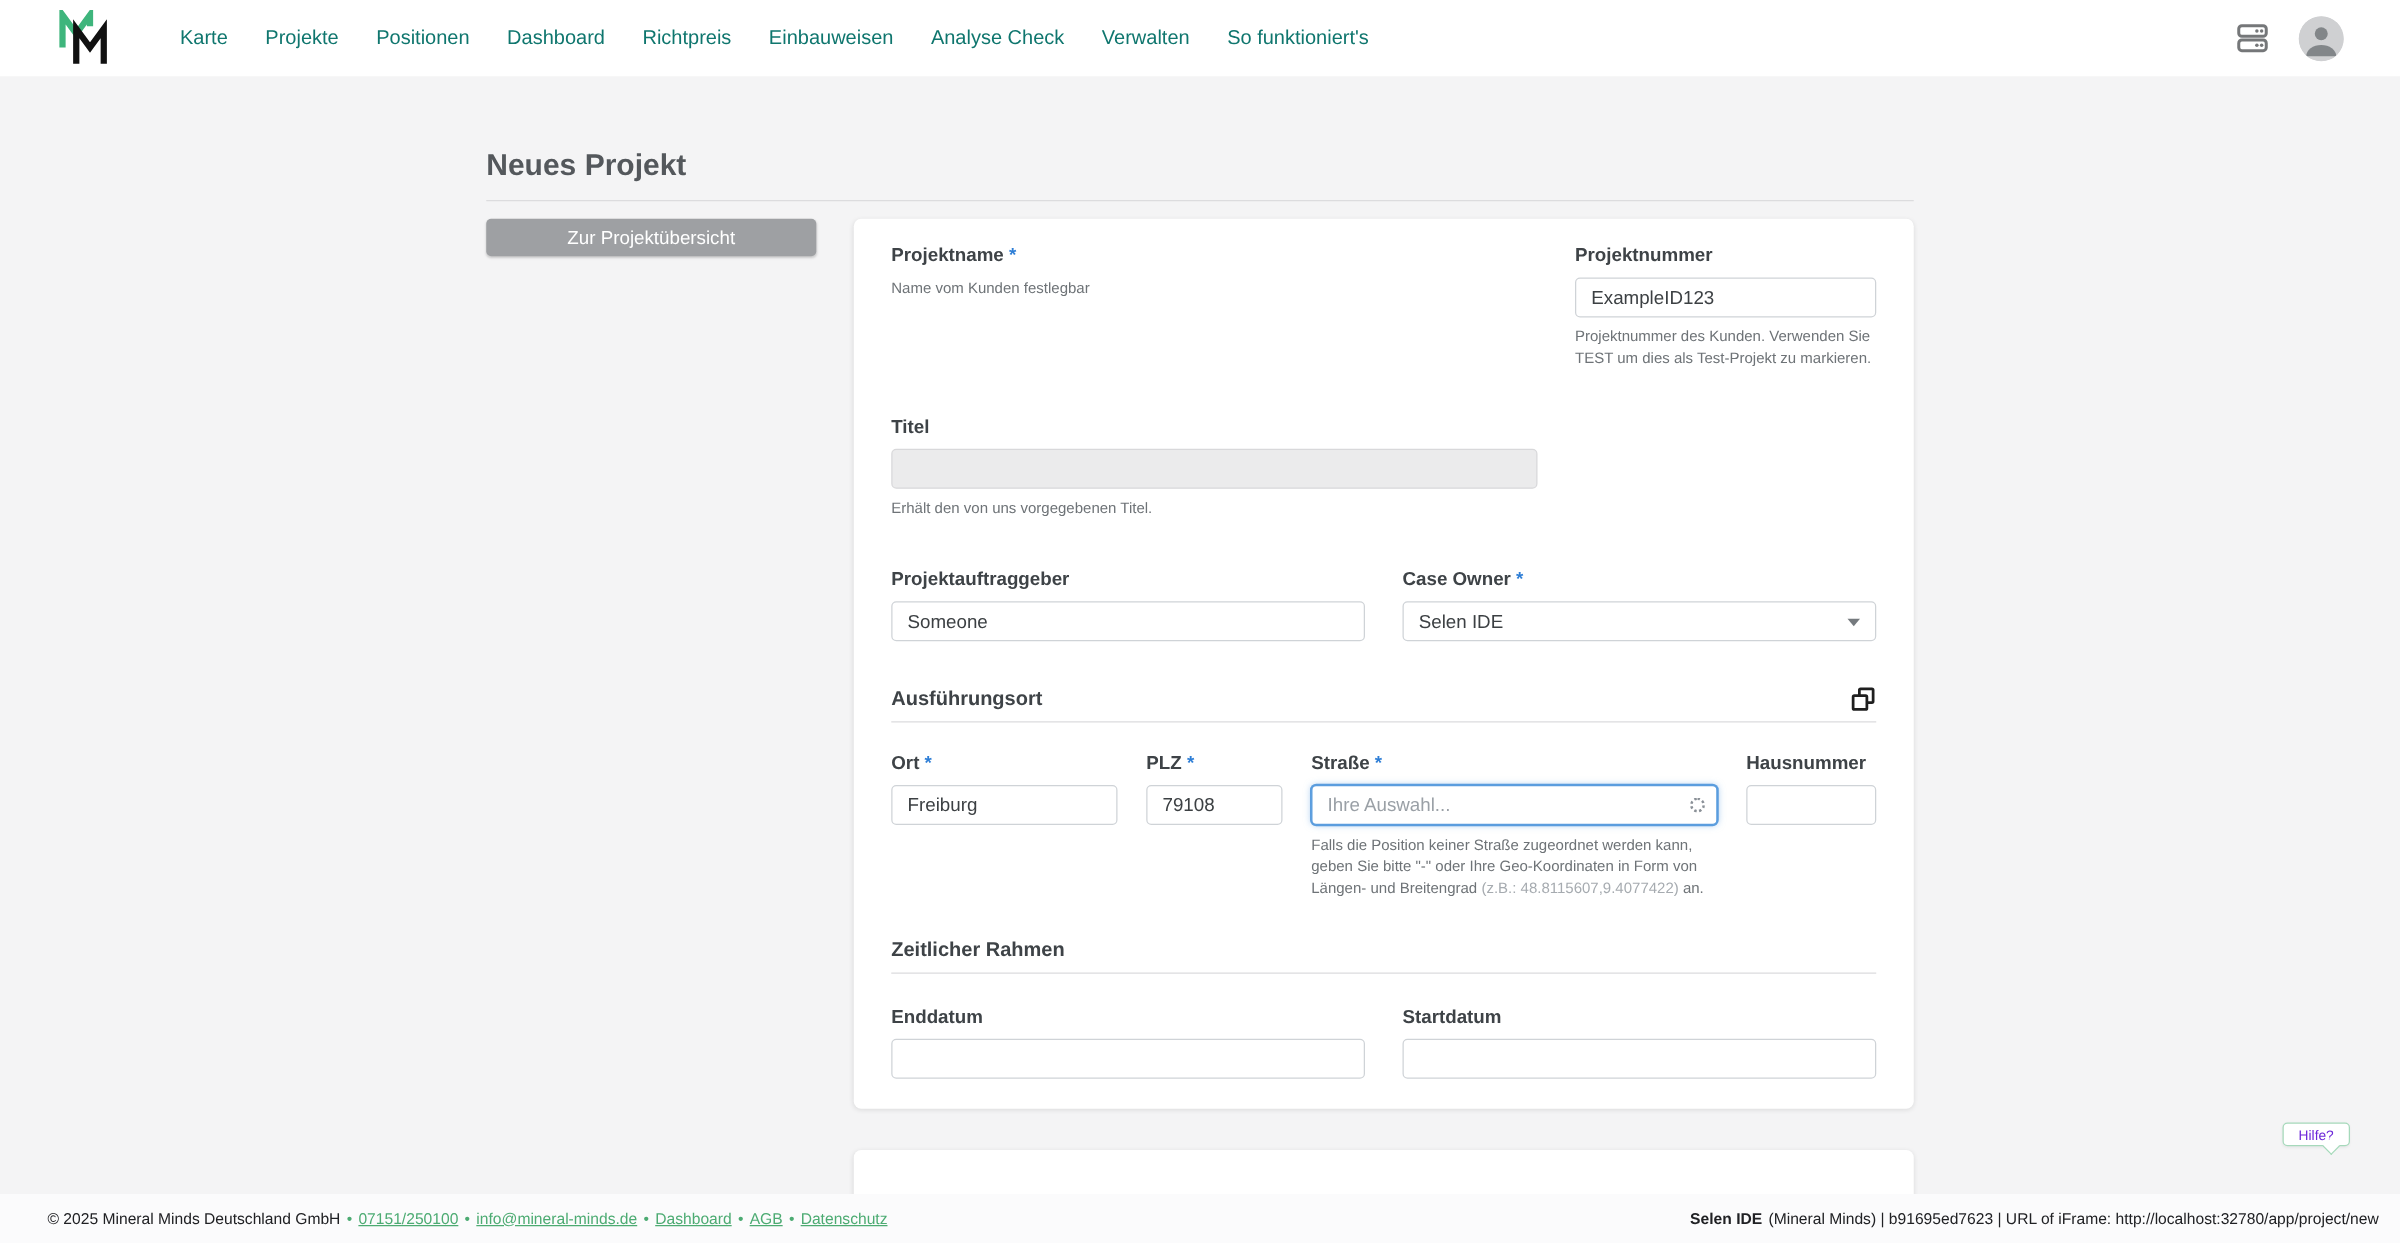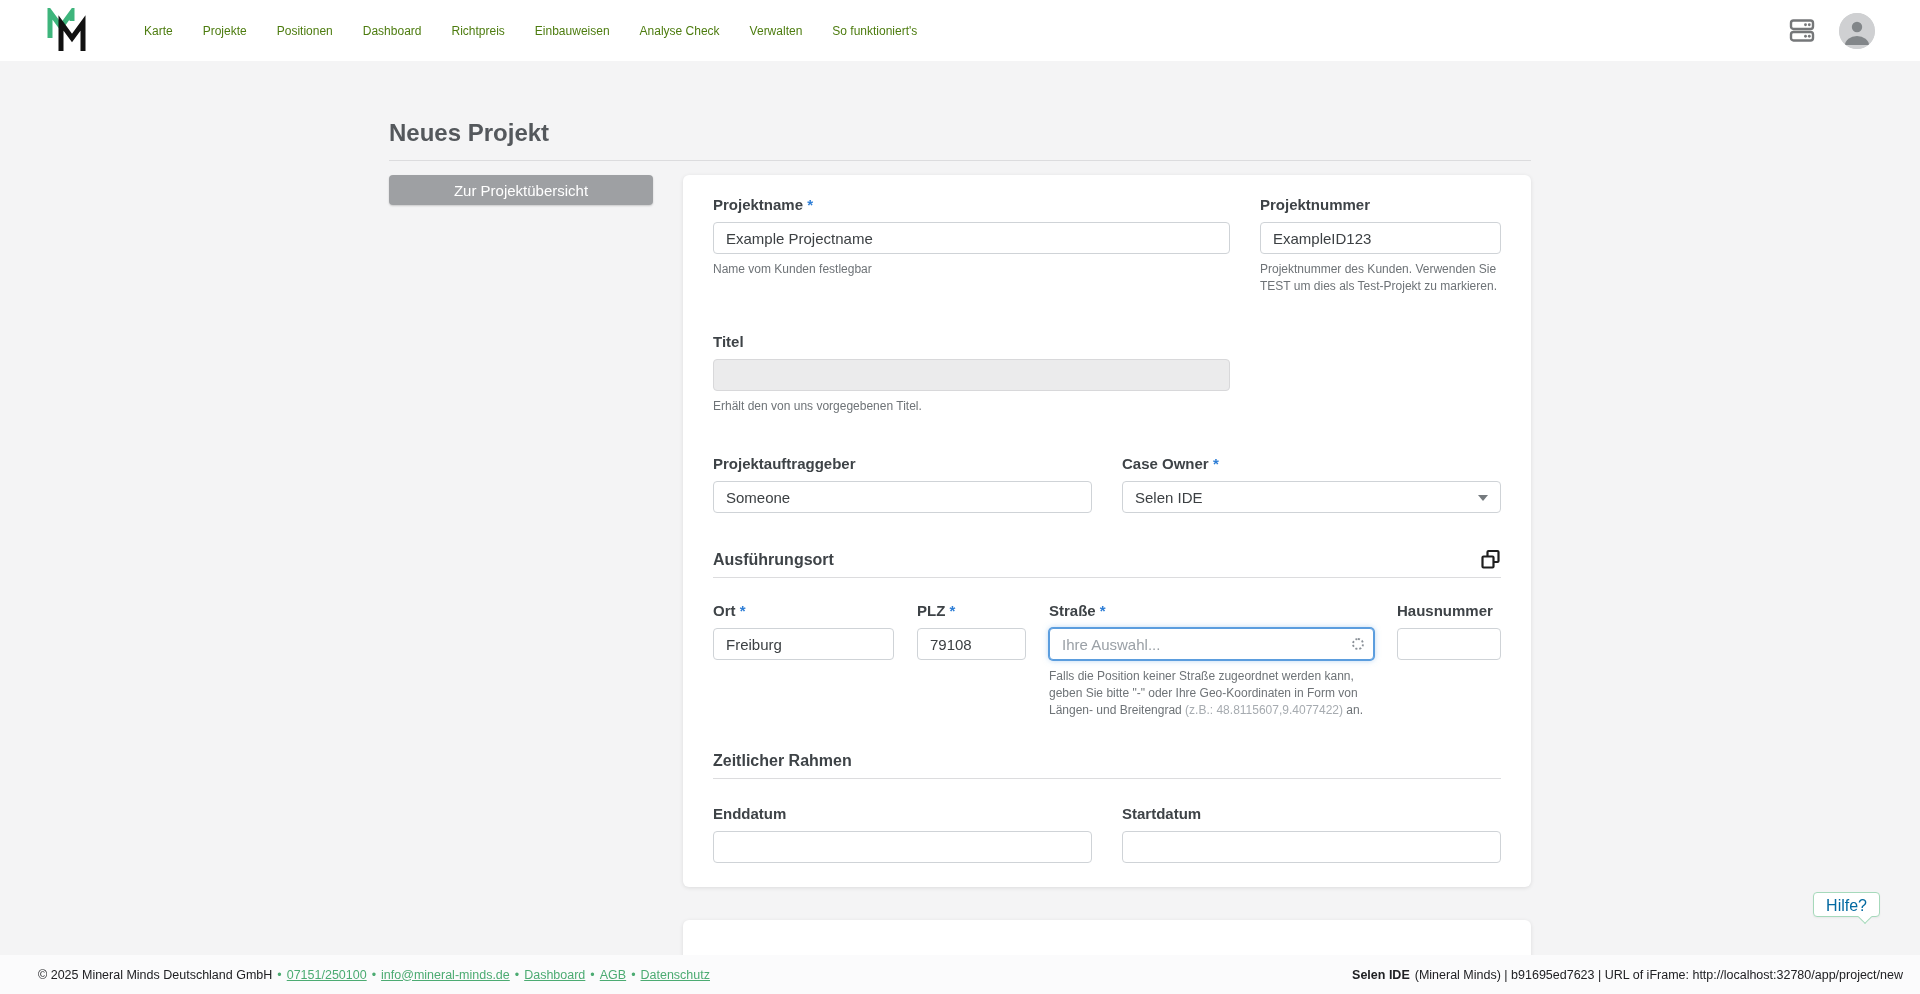--- a/index.html
+++ b/index.html
@@ -10,21 +10,21 @@
     font-family:"Liberation Sans", sans-serif;
     color:#3c4043;
   }
   
   header {
     height:61px; background:#ffffff; display:flex; align-items:center;
     padding:0 45px 0 46px; position:relative; z-index:5;
   }
   .logo { width:44px; height:46px; margin-right:54px; cursor:pointer; display:flex; align-items:center; }
   nav { display:flex; gap:30px; }
-  .nav-item { font-size:12px; color:#4d7c0f; cursor:pointer; white-space:nowrap; }
+  .nav-item { font-size:16px; color:#0f766e; cursor:pointer; white-space:nowrap; }
   .header-right { margin-left:auto; display:flex; align-items:center; gap:24px; }
   .icon-btn { background:none; border:none; padding:0; cursor:pointer; display:flex; align-items:center; }
   .avatar { width:36px; height:36px; border-radius:50%; background:#cfd0d2; overflow:hidden; cursor:pointer; }
   
   .main { width:1142px; margin:0 auto; padding-top:58px; }
   .page-title {
     margin:0; font-size:24px; font-weight:700; color:#54585c;
     padding-bottom:13px; border-bottom:1px solid #dcdcde;
   }
   .content-row { display:flex; gap:30px; margin-top:14px; align-items:flex-start; }
@@ -96,21 +96,21 @@
     padding:0 17px 0 38px; font-size:12.5px; color:#202124; z-index:10;
   }
   .f-left, .f-right { display:flex; align-items:center; gap:5px; white-space:nowrap; }
   .f-link { color:#4cab72; text-decoration:underline; cursor:pointer; }
   .f-sep { color:#4cab72; }
   .f-bold { font-weight:700; }
   
   .help-bubble {
     position:fixed; right:40px; bottom:77px; background:#fff;
     border:1px solid #a6d9bb; border-radius:4px; padding:4px 12px 1px;
-    font-size:16px; color:#0369a1; cursor:pointer; z-index:11;
+    font-size:11px; color:#6d28d9; cursor:pointer; z-index:11;
     box-shadow:0 1px 2px rgba(0,0,0,.05);
   }
   .help-bubble::after {
     content:""; position:absolute; width:9px; height:9px; background:#fff;
     border-right:1px solid #a6d9bb; border-bottom:1px solid #a6d9bb;
     transform:rotate(45deg); bottom:-5.5px; right:9px;
   }
 </style>
 </head>
 <body>
@@ -162,21 +162,20 @@
       <button class="btn-overview">Zur Projektübersicht</button>
     </div>
 
     <div class="right-col">
 
       <section class="card">
 
         <div class="grid-a mb-38">
           <div class="field">
             <label><span>Projektname</span> <span class="req">*</span></label>
-            <input class="txt-input" type="text" value="Example Projectname" style="">
             <div class="helper">Name vom Kunden festlegbar</div>
           </div>
           <div class="field">
             <label>Projektnummer</label>
             <input class="txt-input" type="text" value="ExampleID123" style="">
             <div class="helper">Projektnummer des Kunden. Verwenden Sie TEST um dies als Test-Projekt zu markieren.</div>
           </div>
         </div>
 
         <div class="grid-a mb-40">

